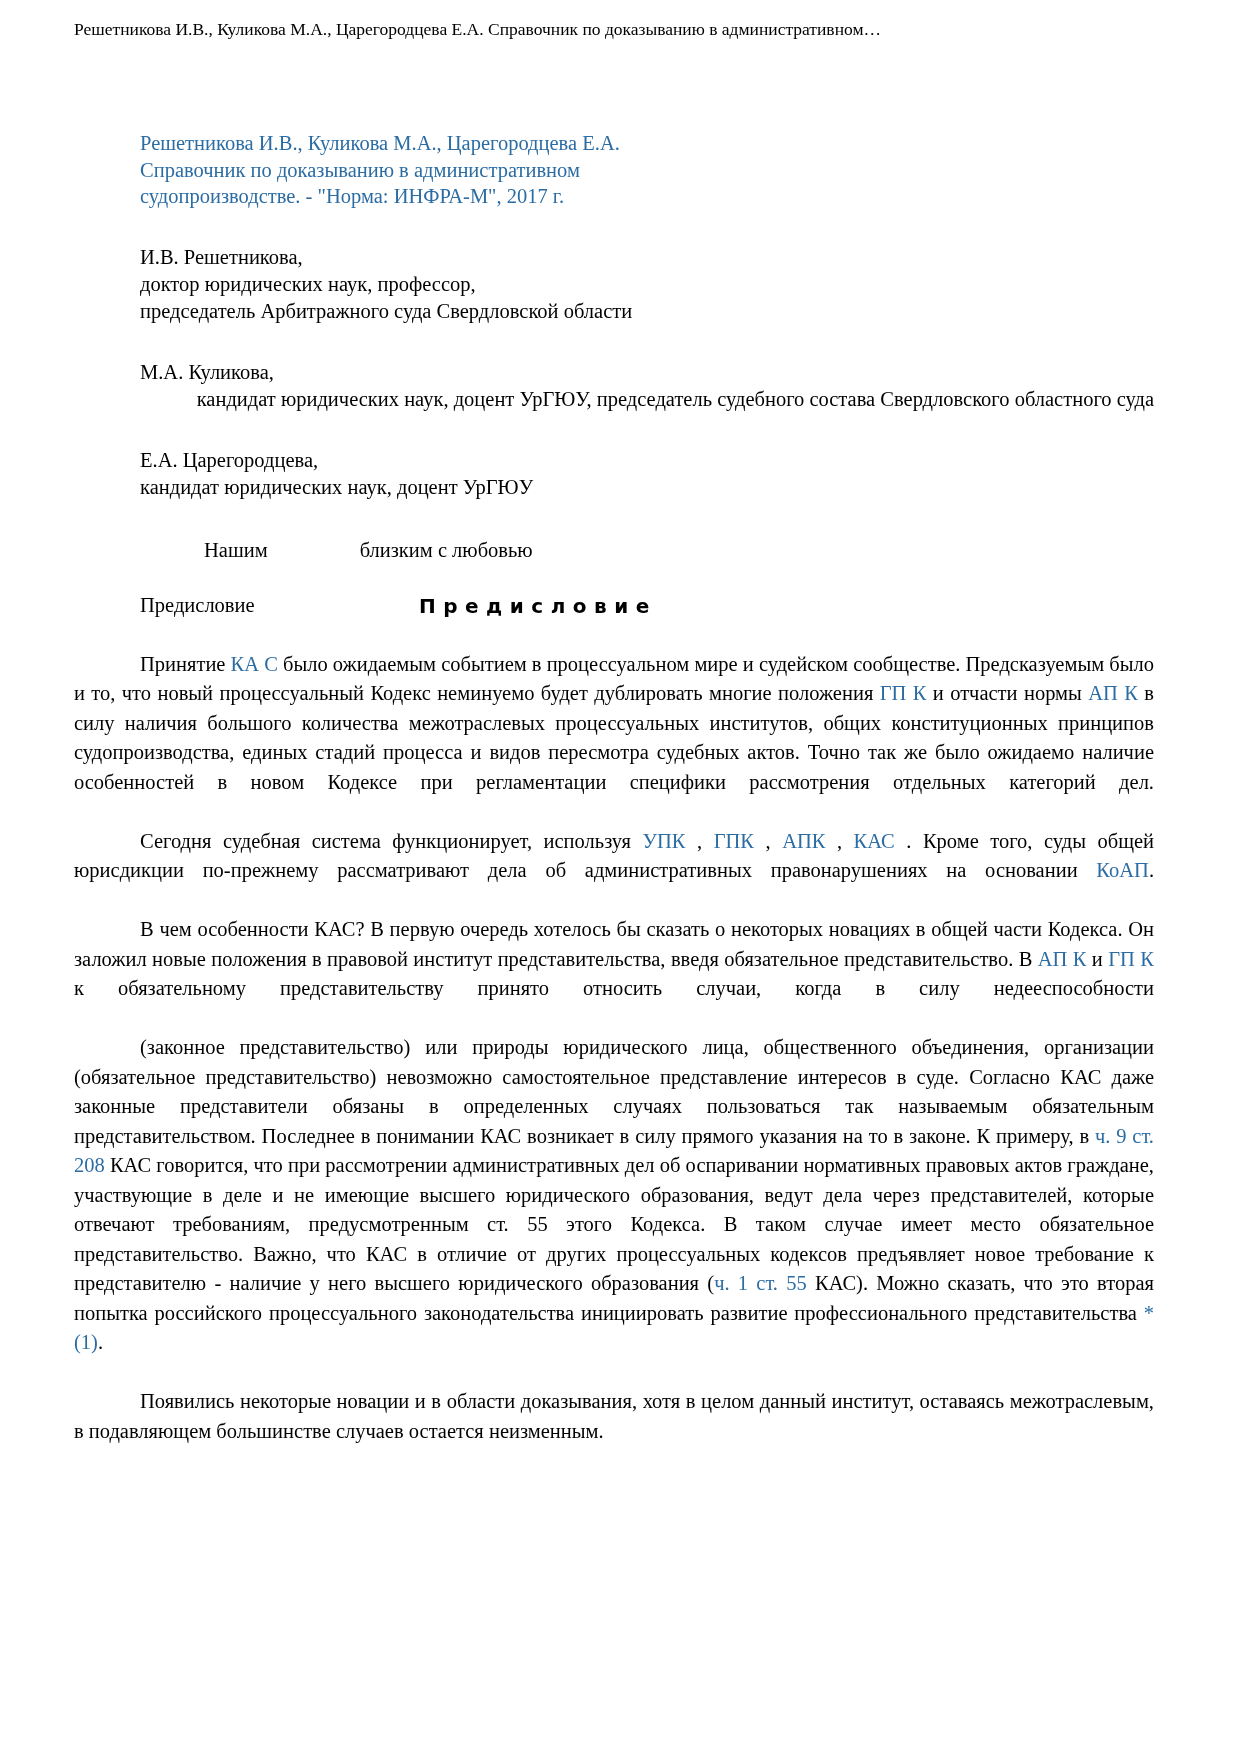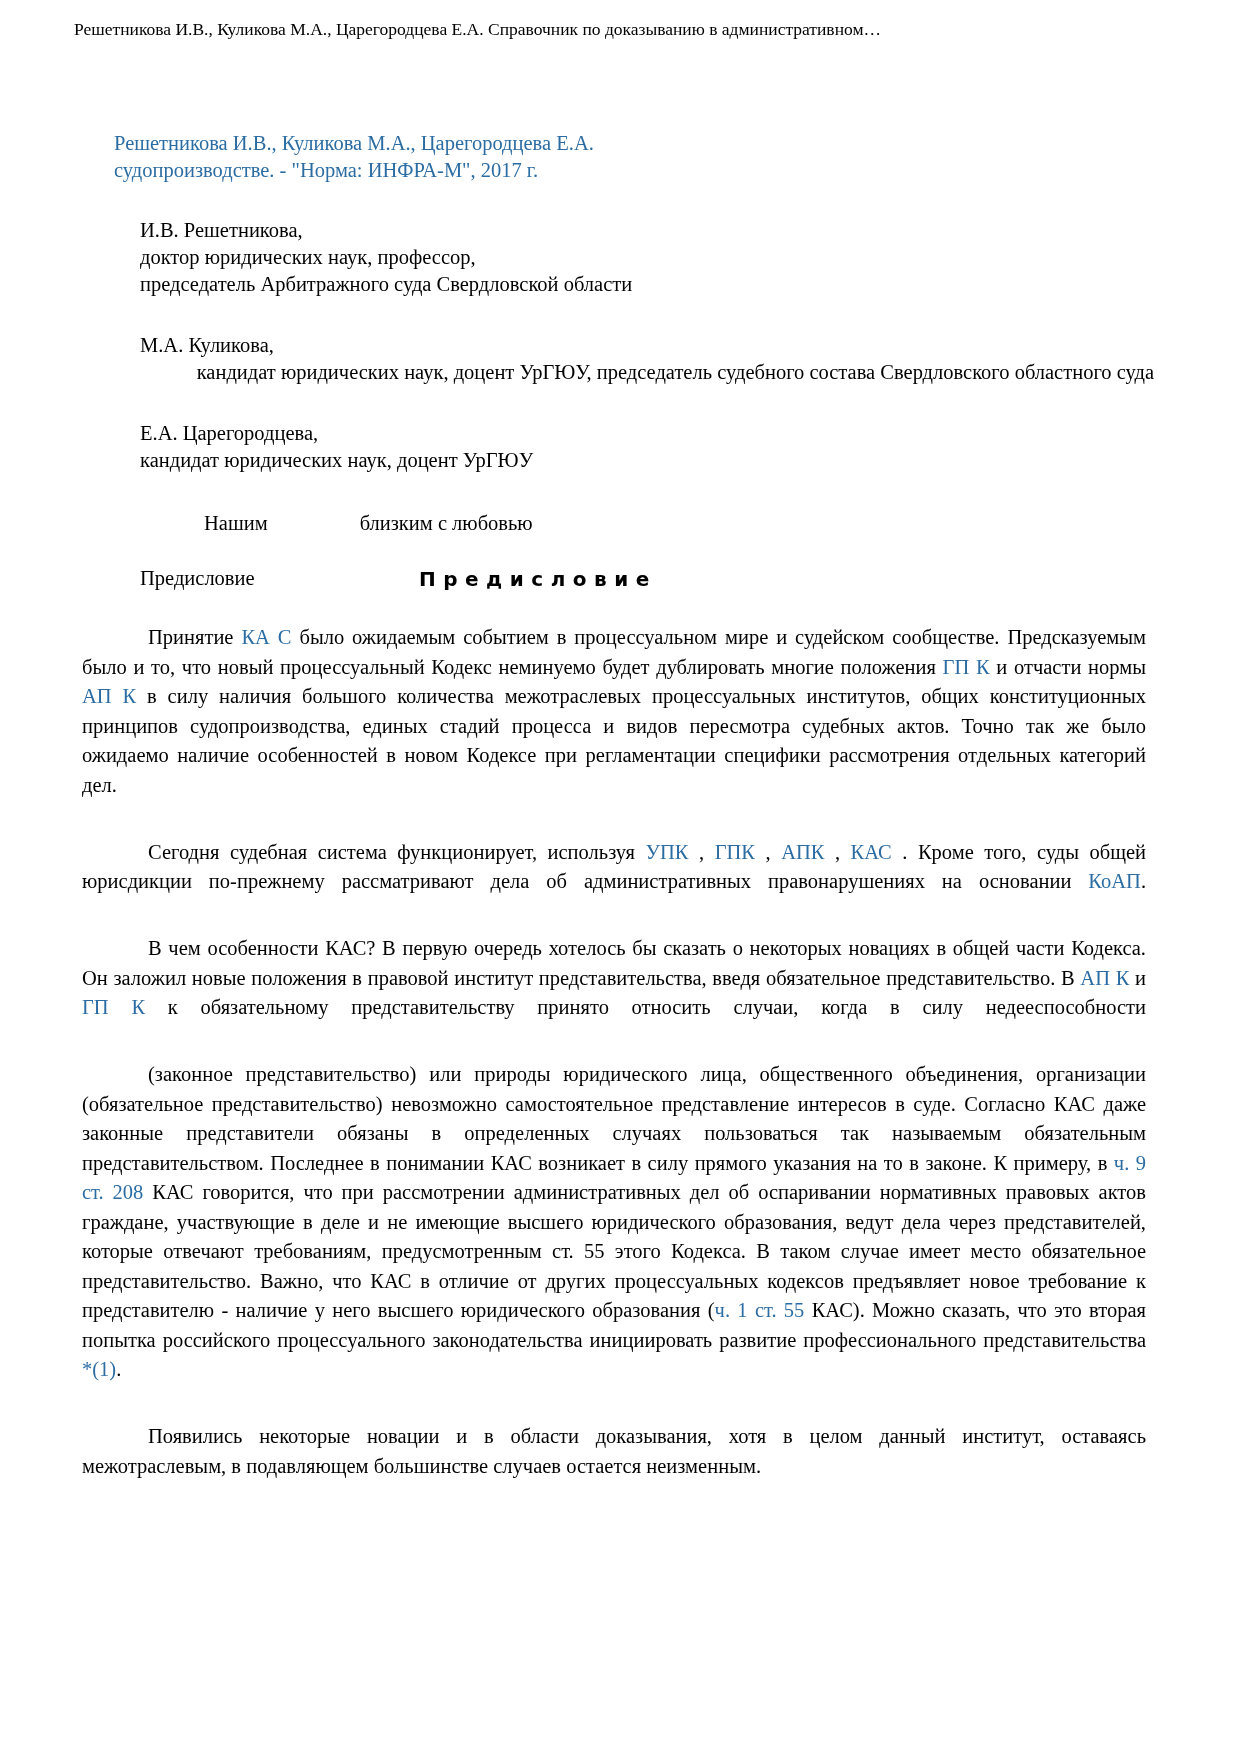--- a/index.html
+++ b/index.html
@@ -46,21 +46,21 @@
   }
   a.link,
   .ref {
     color: #2b6ca3;
     text-decoration: none;
     cursor: pointer;
   }
 
   
   .title-block {
-    margin-left: 40px;
+    margin-left: 66px;
     font-size: 20.5px;
     line-height: 26.5px;
     color: #2b6ca3;
   }
   .title-block div { white-space: nowrap; }
 
   
   .author-block {
     margin-left: 66px;
     margin-top: 34px;
@@ -108,21 +108,21 @@
     letter-spacing: 7.5px;
   }
 
   
   .body-text {
     margin-top: 22px;
     font-size: 20.5px;
     line-height: 29.5px;
   }
   .body-text p {
-    margin: 8px;
+    margin: 0;
     text-align: justify;
     text-indent: 66px;
     text-justify: inter-word;
   }
   
   .body-text p::after {
     content: "";
     display: inline-block;
     width: 100%;
   }
@@ -132,20 +132,21 @@
 <body>
 
 <div class="page">
 
   <div class="running-header">Решетникова И.В., Куликова М.А., Царегородцева Е.А. Справочник по доказыванию в административном…</div>
 
   <div class="content">
 
     <div class="title-block">
       <div>Решетникова И.В., Куликова М.А., Царегородцева Е.А.</div>
+      <div>Справочник по доказыванию в административном</div>
       <div>судопроизводстве. - "Норма: ИНФРА-М", 2017 г.</div>
     </div>
 
     <div class="author-block">
       <div class="line">И.В. Решетникова,</div>
       <div class="line">доктор юридических наук, профессор,</div>
       <div class="line">председатель Арбитражного суда Свердловской области</div>
     </div>
 
     <div class="author-block">

